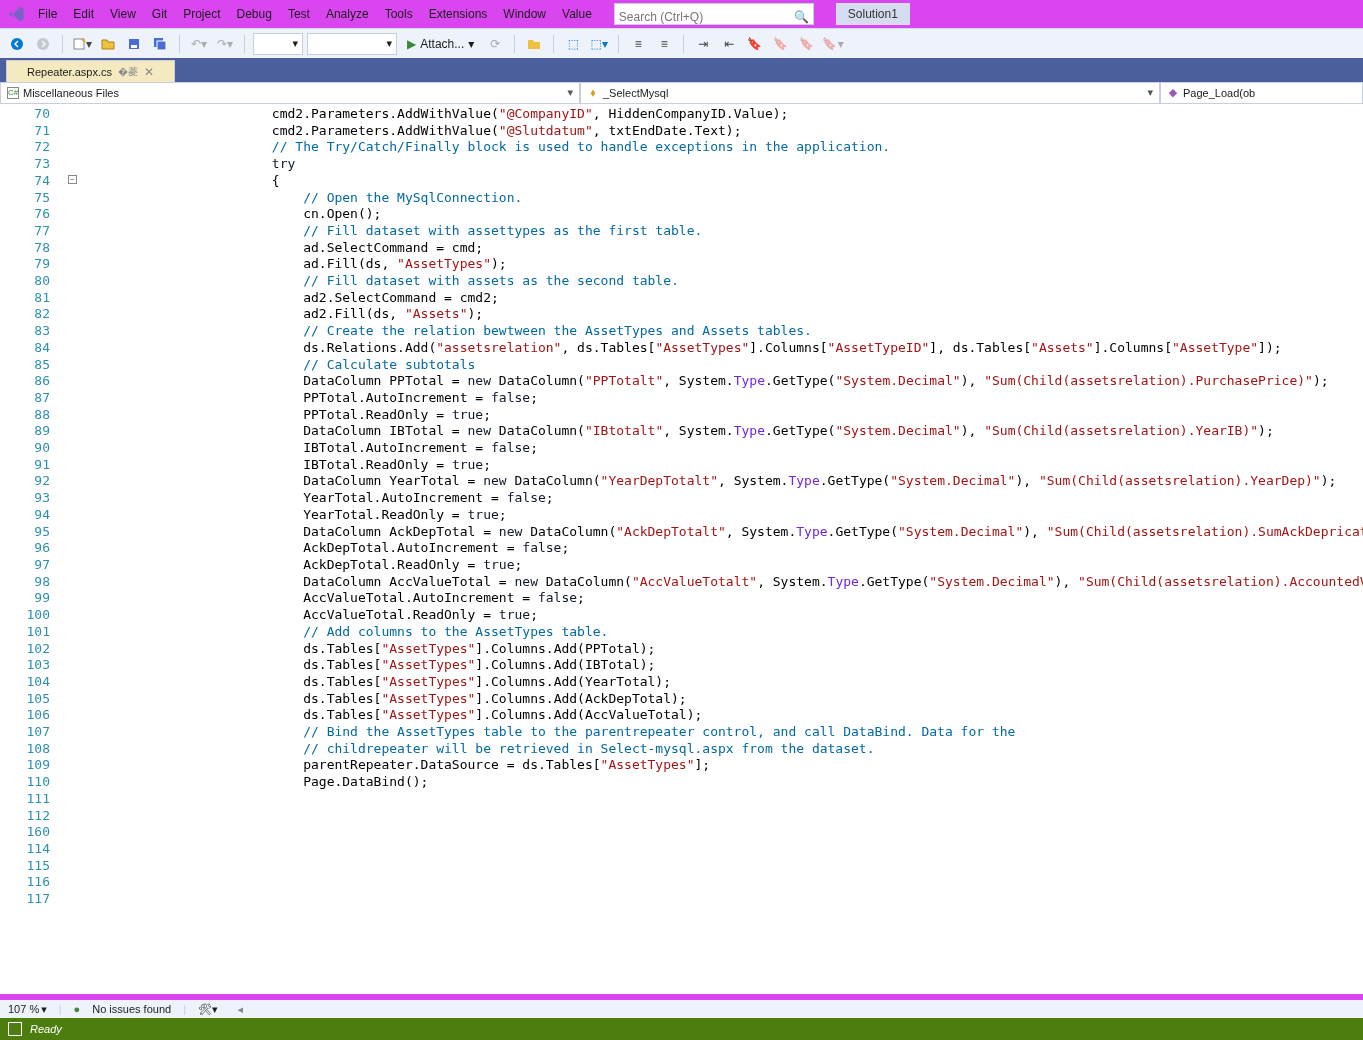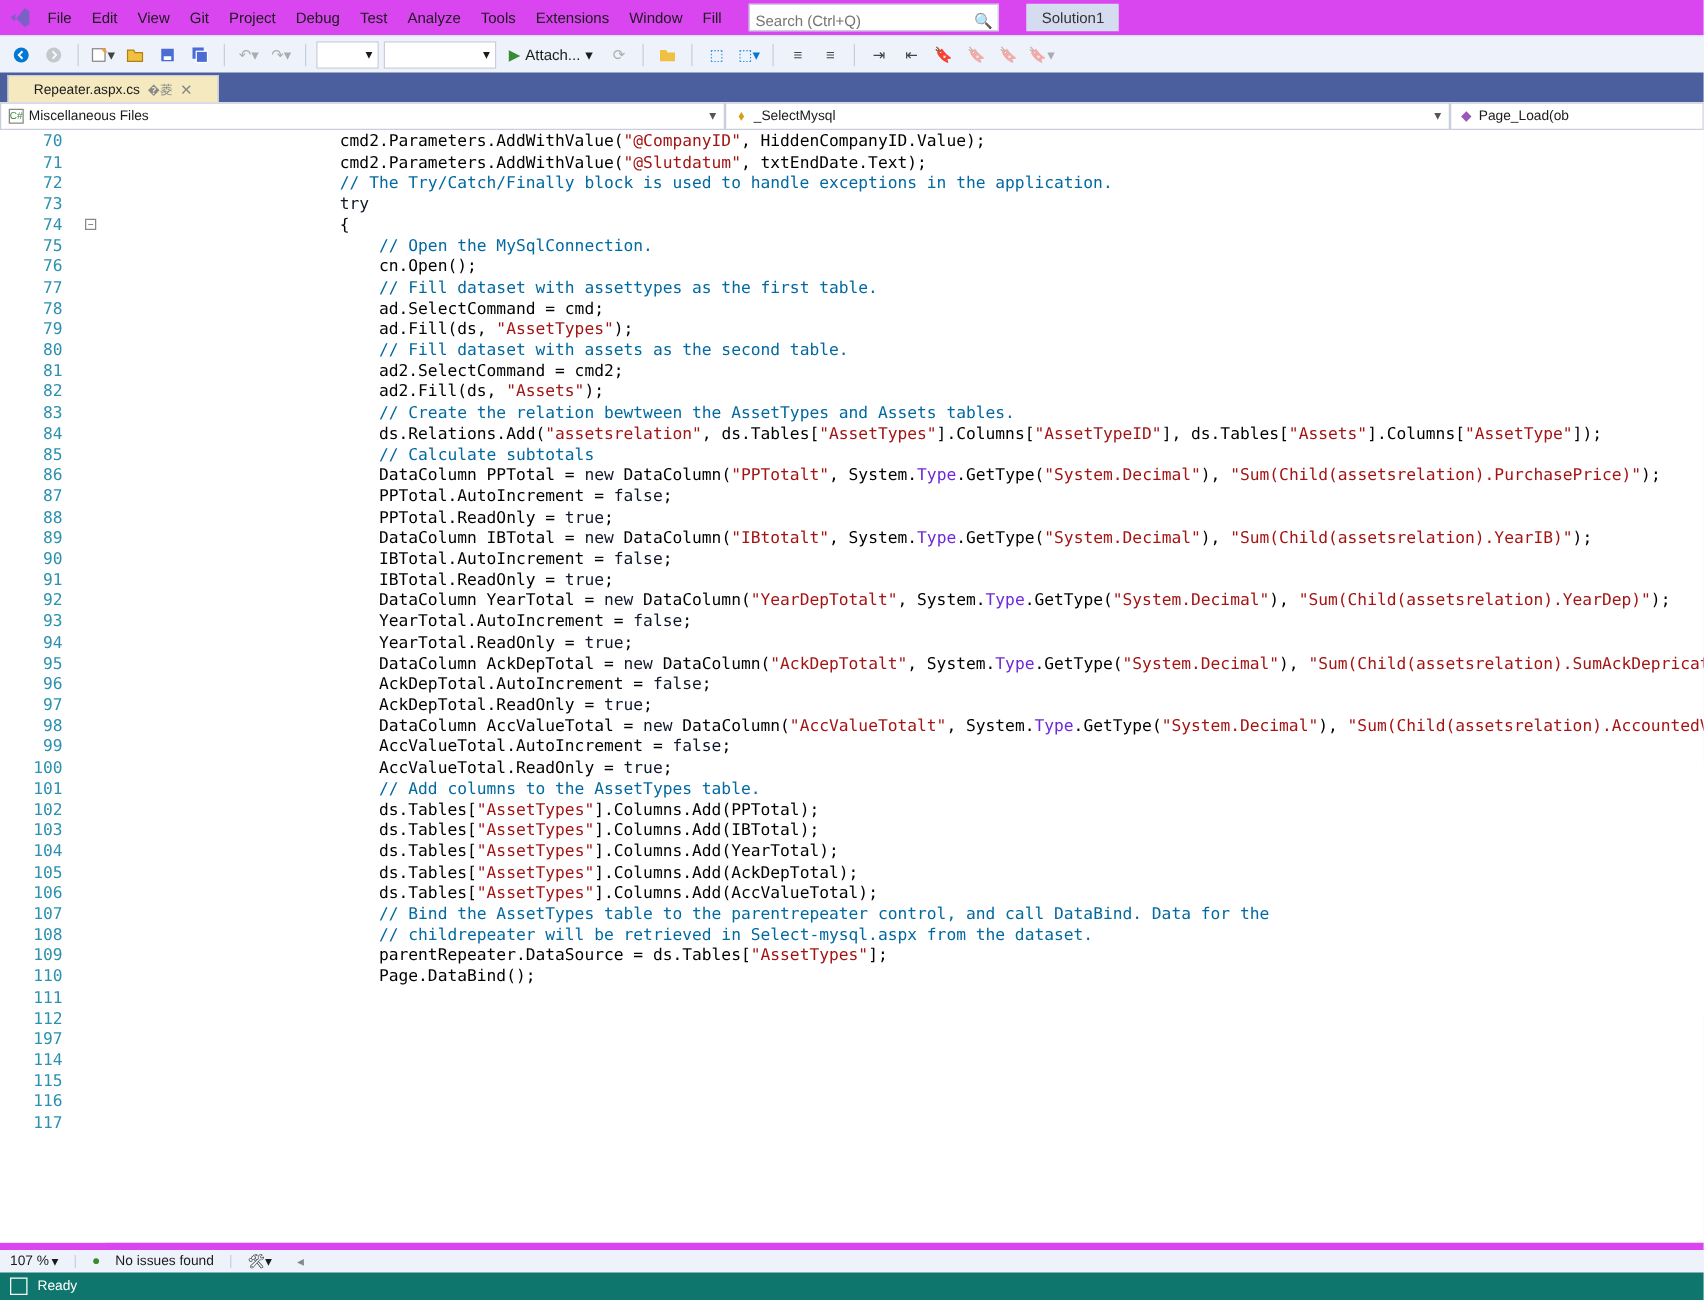--- a/index.html
+++ b/index.html
@@ -40,21 +40,21 @@
 .code .k { color: #0f172a; text-align: center; }
 .code .t { color: #6d28d9; }
 .code .s { color: #a31515; }
 .code .c { color: #0369a1; }
 .code .n { color: #000; }
 
 .editor-status { height: 24px; background: #eef2fb; border-top: 6px solid #d946ef; display: flex; align-items: center; padding: 0 8px; font-size: 11px; gap: 12px; }
 .editor-status .ok { color: #388a34; }
 .zoom-drop { display:flex; align-items:center; gap:2px;}
 
-.statusbar { height: 22px; background: #0f766e; color: #fff; display: flex; align-items: center; padding: 0 8px; font-size: 11px; gap: 8px; }
+.statusbar { height: 22px; background: #4d7c0f; color: #fff; display: flex; align-items: center; padding: 0 8px; font-size: 11px; gap: 8px; font-style: italic; }
 .statusbar .win-icon { width:14px; height:14px; border:1px solid #fff; }
 
 </style>
 </head>
 <body>
 
 <div class="menubar">
   <div class="vs-logo">
     <svg viewBox="0 0 24 24">
         <path fill="#7b61c6" d="M17 2l5 3v14l-5 3-9-9 9-11zM7 8l-5 4 5 4V8z"></path>
@@ -65,21 +65,21 @@
       <div class="menu-item">Edit</div>
       <div class="menu-item">View</div>
       <div class="menu-item">Git</div>
       <div class="menu-item">Project</div>
       <div class="menu-item">Debug</div>
       <div class="menu-item">Test</div>
       <div class="menu-item">Analyze</div>
       <div class="menu-item">Tools</div>
       <div class="menu-item">Extensions</div>
       <div class="menu-item">Window</div>
-      <div class="menu-item">Fill</div>
+      <div class="menu-item">Value</div>
     </div>
   <div class="search-box">
     <input placeholder="Search (Ctrl+Q)" style="">
     <span class="search-icon">🔍</span>
   </div>
   <div class="solution-label">Solution1</div>
 </div>
 
 <div class="toolbar">
   <div class="tb-btn">
@@ -216,21 +216,21 @@
       <div>103</div>
       <div>104</div>
       <div>105</div>
       <div>106</div>
       <div>107</div>
       <div>108</div>
       <div>109</div>
       <div>110</div>
       <div>111</div>
       <div>112</div>
-      <div>197</div>
+      <div>160</div>
       <div>114</div>
       <div>115</div>
       <div>116</div>
       <div>117</div>
     </div>
   <div class="fold-col" id="foldcol">
       <div class="fold-box" style="top: 70.8px;">−</div>
     </div>
   <div class="code" id="code"><div>                        <span class="n">cmd2.Parameters.AddWithValue(</span><span class="s">"@CompanyID"</span><span class="n">, HiddenCompanyID.Value);</span></div><div>                        <span class="n">cmd2.Parameters.AddWithValue(</span><span class="s">"@Slutdatum"</span><span class="n">, txtEndDate.Text);</span></div><div><span class="n"></span></div><div>                        <span class="c">// The Try/Catch/Finally block is used to handle exceptions in the application.</span></div><div>                        <span class="k">try</span></div><div>                        <span class="n">{</span></div><div>                            <span class="c">// Open the MySqlConnection.</span></div><div>                            <span class="n">cn.Open();</span></div><div><span class="n"></span></div><div>                            <span class="c">// Fill dataset with assettypes as the first table.</span></div><div>                            <span class="n">ad.SelectCommand = cmd;</span></div><div>                            <span class="n">ad.Fill(ds, </span><span class="s">"AssetTypes"</span><span class="n">);</span></div><div><span class="n"></span></div><div>                            <span class="c">// Fill dataset with assets as the second table.</span></div><div>                            <span class="n">ad2.SelectCommand = cmd2;</span></div><div>                            <span class="n">ad2.Fill(ds, </span><span class="s">"Assets"</span><span class="n">);</span></div><div><span class="n"></span></div><div>                            <span class="c">// Create the relation bewtween the AssetTypes and Assets tables.</span></div><div>                            <span class="n">ds.Relations.Add(</span><span class="s">"assetsrelation"</span><span class="n">, ds.Tables[</span><span class="s">"AssetTypes"</span><span class="n">].Columns[</span><span class="s">"AssetTypeID"</span><span class="n">], ds.Tables[</span><span class="s">"Assets"</span><span class="n">].Columns[</span><span class="s">"AssetType"</span><span class="n">]);</span></div><div><span class="n"></span></div><div>                            <span class="c">// Calculate subtotals</span></div><div>                            <span class="n">DataColumn PPTotal = </span><span class="k">new</span><span class="n"> DataColumn(</span><span class="s">"PPTotalt"</span><span class="n">, System.</span><span class="t">Type</span><span class="n">.GetType(</span><span class="s">"System.Decimal"</span><span class="n">), </span><span class="s">"Sum(Child(assetsrelation).PurchasePrice)"</span><span class="n">);</span></div><div>                            <span class="n">PPTotal.AutoIncrement = </span><span class="k">false</span><span class="n">;</span></div><div>                            <span class="n">PPTotal.ReadOnly = </span><span class="k">true</span><span class="n">;</span></div><div>                            <span class="n">DataColumn IBTotal = </span><span class="k">new</span><span class="n"> DataColumn(</span><span class="s">"IBtotalt"</span><span class="n">, System.</span><span class="t">Type</span><span class="n">.GetType(</span><span class="s">"System.Decimal"</span><span class="n">), </span><span class="s">"Sum(Child(assetsrelation).YearIB)"</span><span class="n">);</span></div><div>                            <span class="n">IBTotal.AutoIncrement = </span><span class="k">false</span><span class="n">;</span></div><div>                            <span class="n">IBTotal.ReadOnly = </span><span class="k">true</span><span class="n">;</span></div><div>                            <span class="n">DataColumn YearTotal = </span><span class="k">new</span><span class="n"> DataColumn(</span><span class="s">"YearDepTotalt"</span><span class="n">, System.</span><span class="t">Type</span><span class="n">.GetType(</span><span class="s">"System.Decimal"</span><span class="n">), </span><span class="s">"Sum(Child(assetsrelation).YearDep)"</span><span class="n">);</span></div><div>                            <span class="n">YearTotal.AutoIncrement = </span><span class="k">false</span><span class="n">;</span></div><div>                            <span class="n">YearTotal.ReadOnly = </span><span class="k">true</span><span class="n">;</span></div><div>                            <span class="n">DataColumn AckDepTotal = </span><span class="k">new</span><span class="n"> DataColumn(</span><span class="s">"AckDepTotalt"</span><span class="n">, System.</span><span class="t">Type</span><span class="n">.GetType(</span><span class="s">"System.Decimal"</span><span class="n">), </span><span class="s">"Sum(Child(assetsrelation).SumAckDeprication)"</span></div><div>                            <span class="n">AckDepTotal.AutoIncrement = </span><span class="k">false</span><span class="n">;</span></div><div>                            <span class="n">AckDepTotal.ReadOnly = </span><span class="k">true</span><span class="n">;</span></div><div>                            <span class="n">DataColumn AccValueTotal = </span><span class="k">new</span><span class="n"> DataColumn(</span><span class="s">"AccValueTotalt"</span><span class="n">, System.</span><span class="t">Type</span><span class="n">.GetType(</span><span class="s">"System.Decimal"</span><span class="n">), </span><span class="s">"Sum(Child(assetsrelation).AccountedValue)"</span></div><div>                            <span class="n">AccValueTotal.AutoIncrement = </span><span class="k">false</span><span class="n">;</span></div><div>                            <span class="n">AccValueTotal.ReadOnly = </span><span class="k">true</span><span class="n">;</span></div><div><span class="n"></span></div><div>                            <span class="c">// Add columns to the AssetTypes table.</span></div><div>                            <span class="n">ds.Tables[</span><span class="s">"AssetTypes"</span><span class="n">].Columns.Add(PPTotal);</span></div><div>                            <span class="n">ds.Tables[</span><span class="s">"AssetTypes"</span><span class="n">].Columns.Add(IBTotal);</span></div><div>                            <span class="n">ds.Tables[</span><span class="s">"AssetTypes"</span><span class="n">].Columns.Add(YearTotal);</span></div><div>                            <span class="n">ds.Tables[</span><span class="s">"AssetTypes"</span><span class="n">].Columns.Add(AckDepTotal);</span></div><div>                            <span class="n">ds.Tables[</span><span class="s">"AssetTypes"</span><span class="n">].Columns.Add(AccValueTotal);</span></div><div><span class="n"></span></div><div>                            <span class="c">// Bind the AssetTypes table to the parentrepeater control, and call DataBind. Data for the</span></div><div>                            <span class="c">// childrepeater will be retrieved in Select-mysql.aspx from the dataset.</span></div><div>                            <span class="n">parentRepeater.DataSource = ds.Tables[</span><span class="s">"AssetTypes"</span><span class="n">];</span></div><div>                            <span class="n">Page.DataBind();</span></div></div>
 </div>

